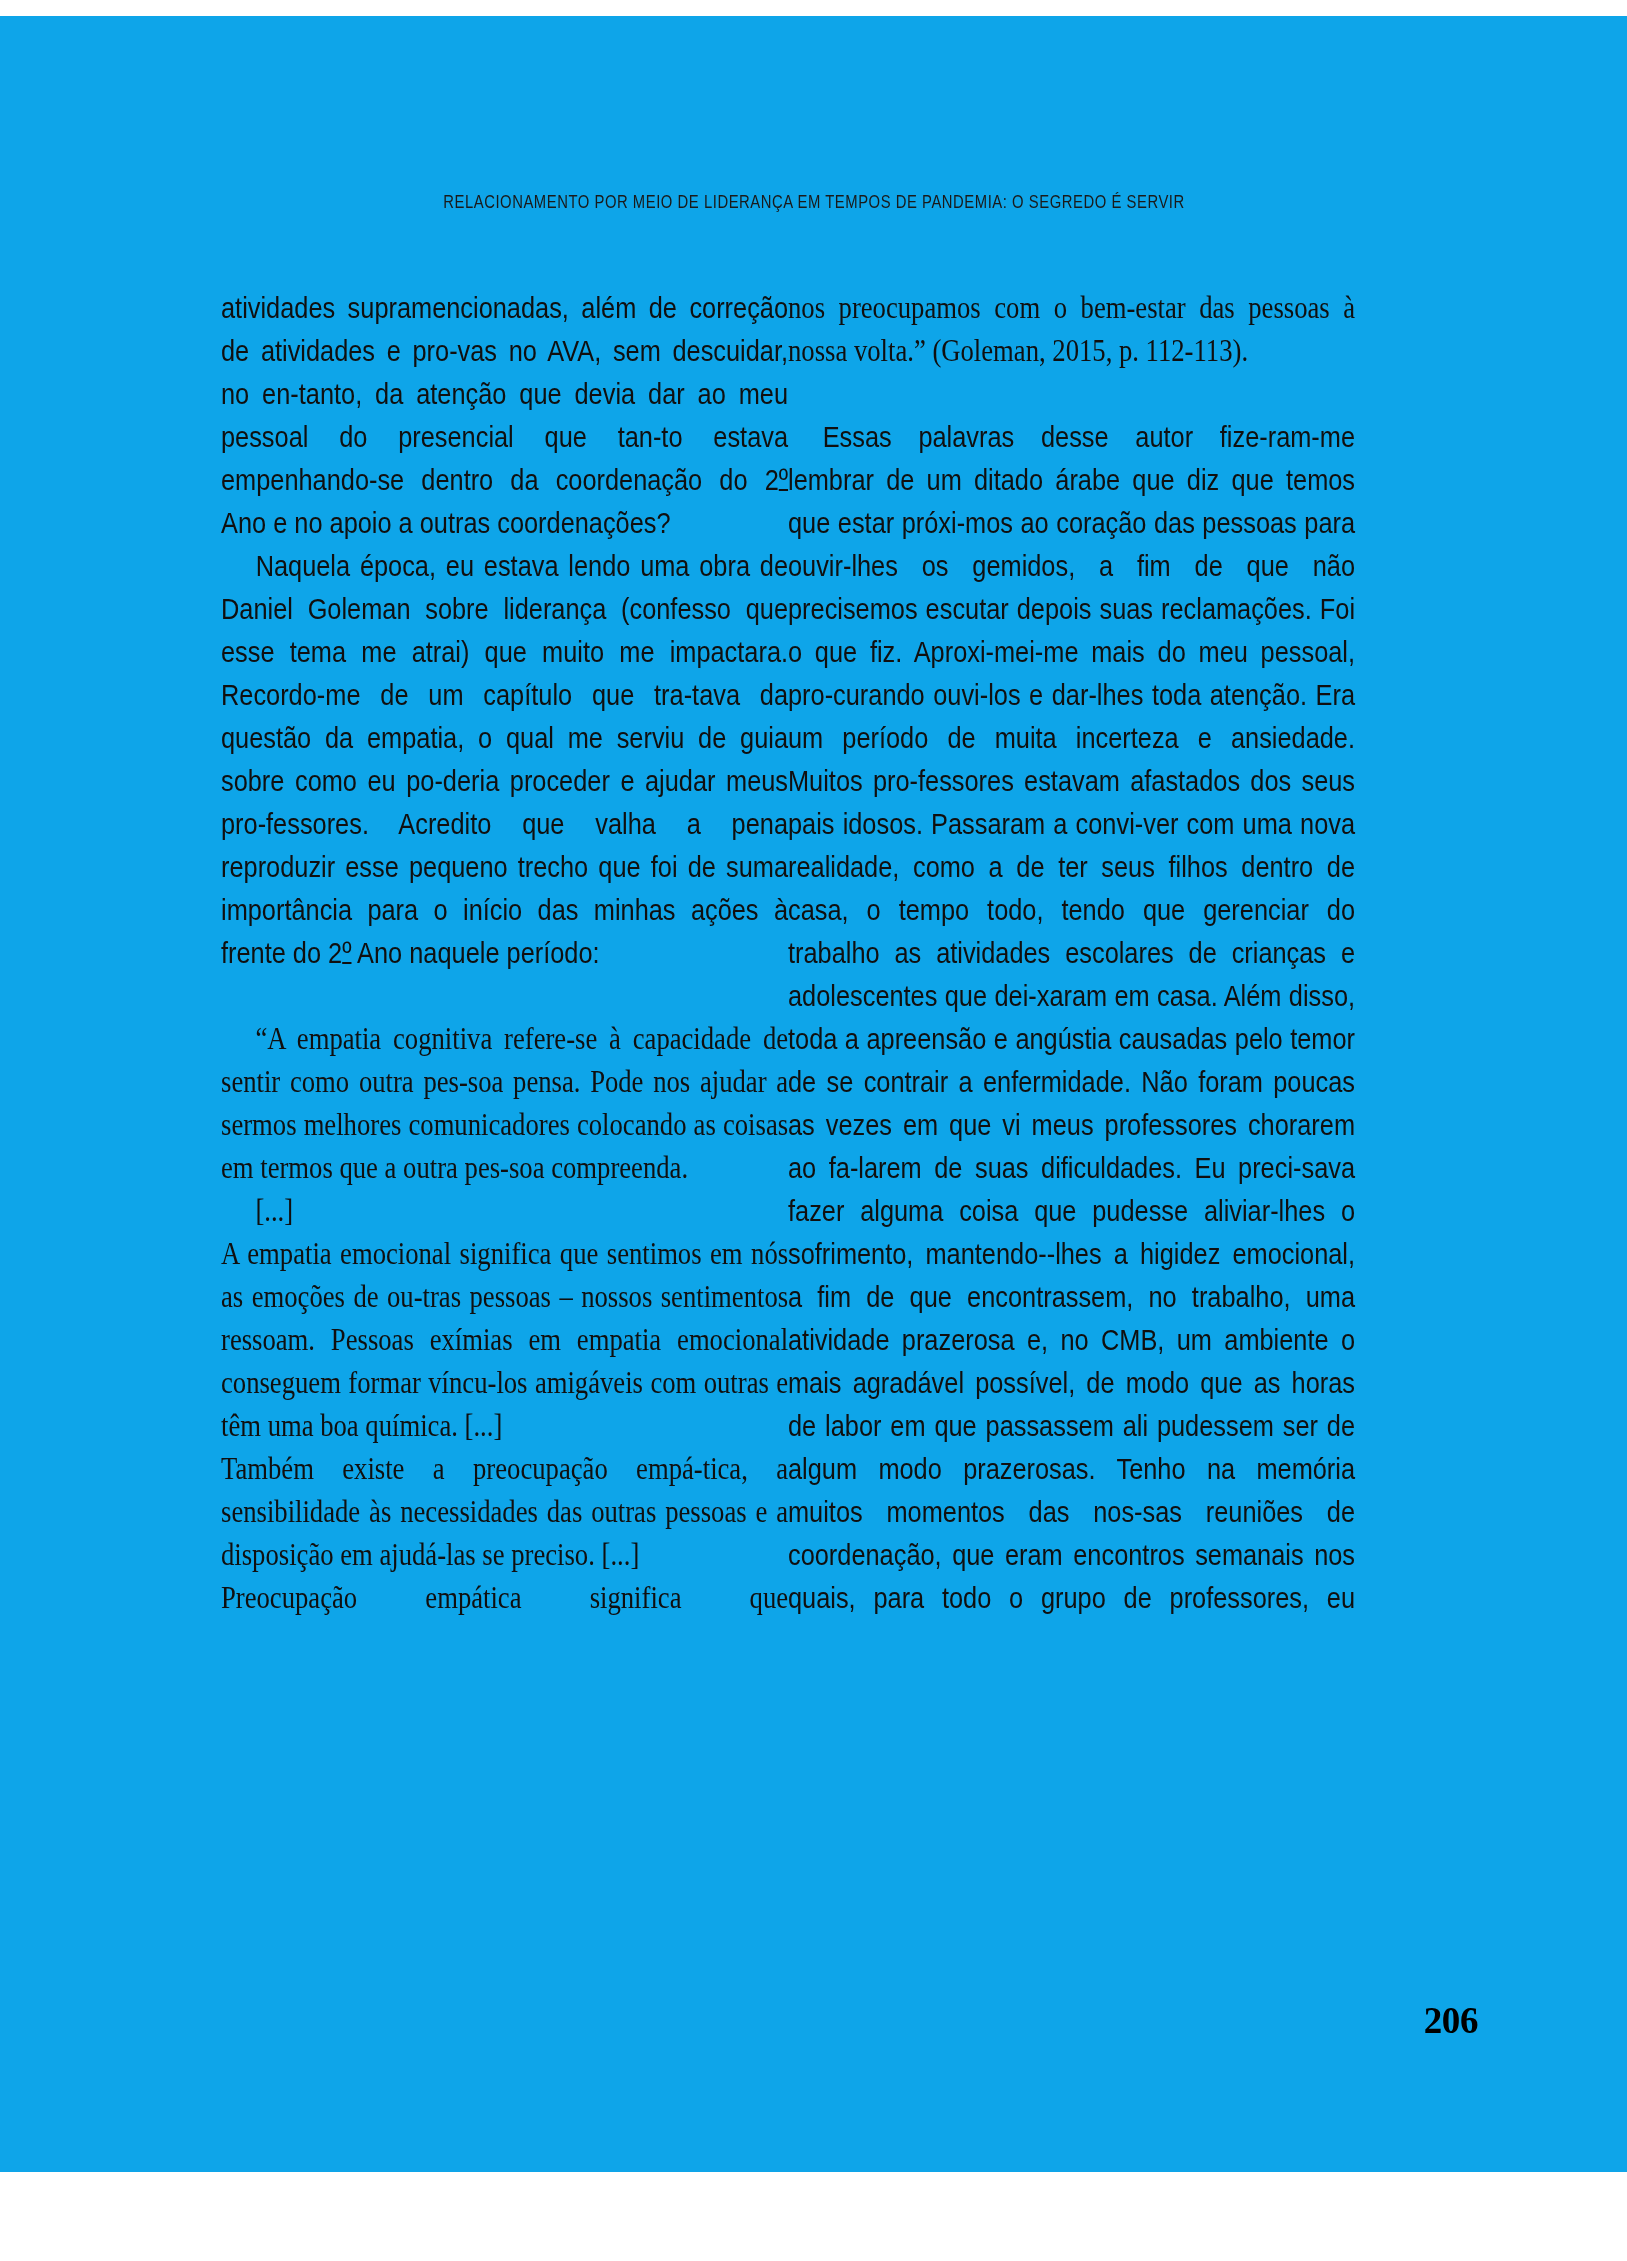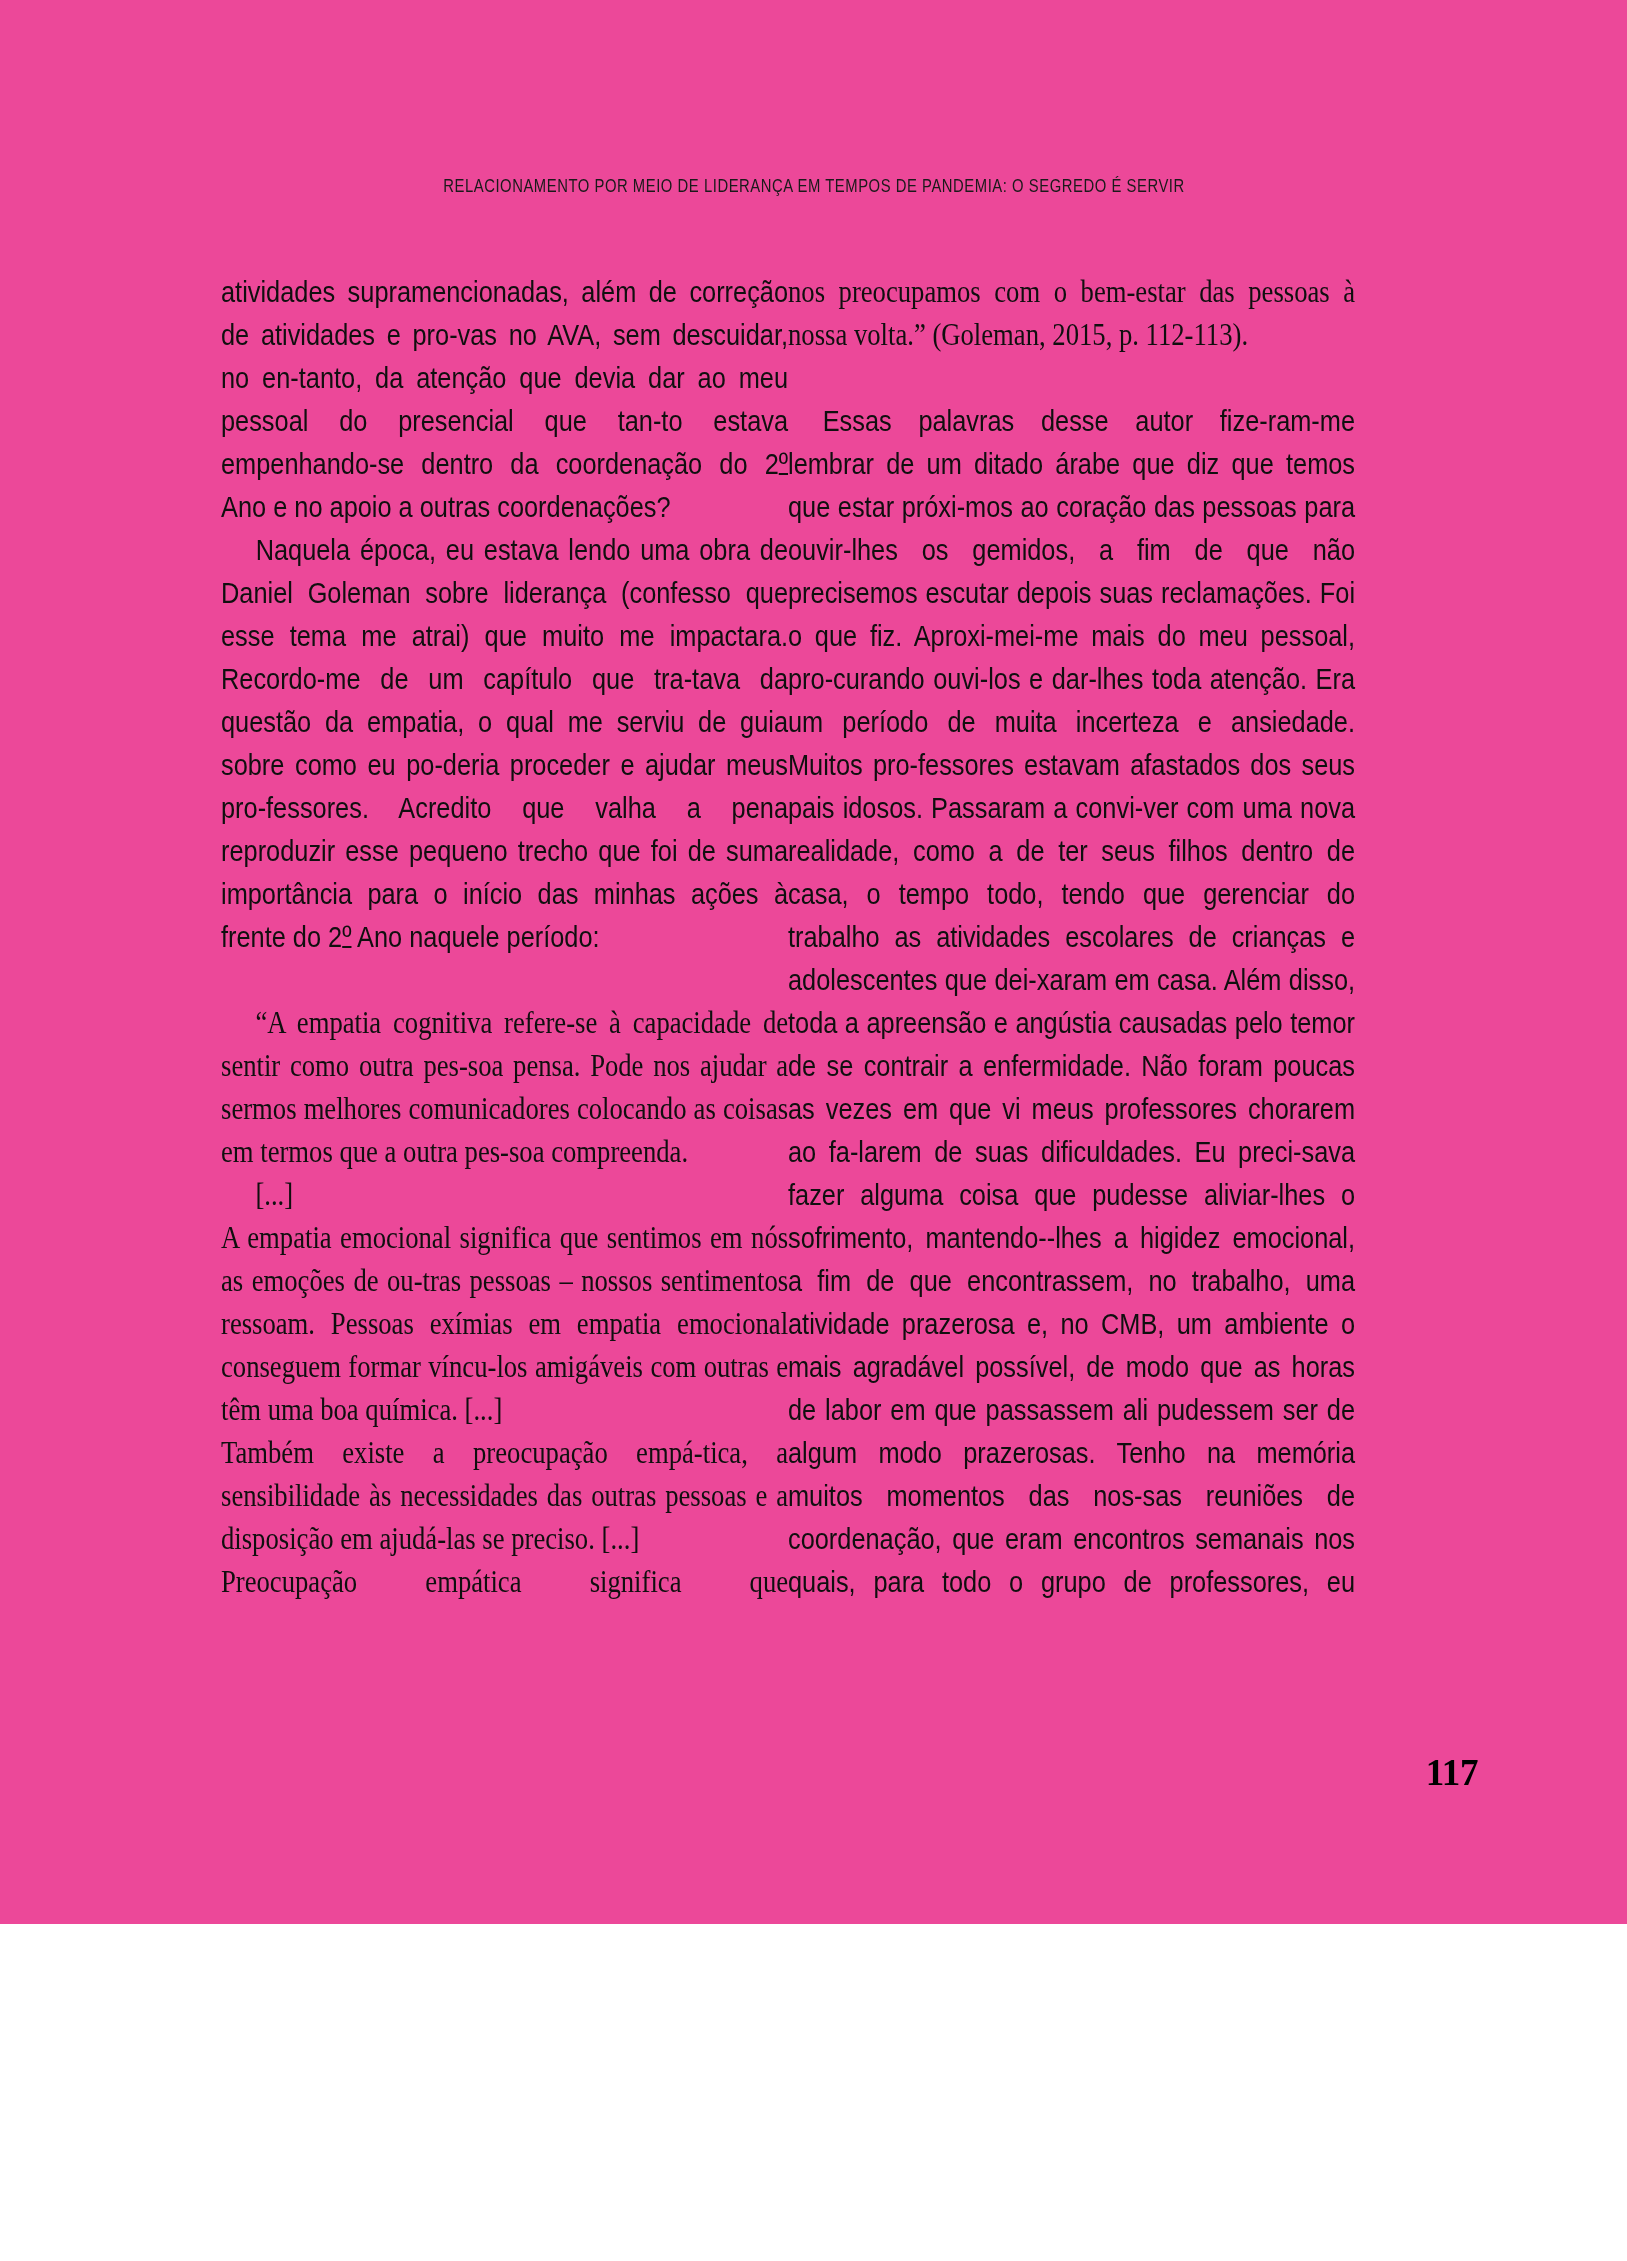--- a/index.html
+++ b/index.html
@@ -4,23 +4,23 @@
 <style>
   html, body {
     margin: 0;
     padding: 0;
     background: #ffffff;
   }
 
   .page {
     position: relative;
     width: 1628px;
-    height: 1924px;
-    background: #ec4899;
-    margin: 0 auto;
+    height: 2156px;
+    background: #0ea5e9;
+    margin: 16px auto;
     overflow: hidden;
     box-sizing: border-box;
   }
 
   
   .running-head {
     position: absolute;
     top: 175px;
     left: 0;
     width: 100%;
@@ -147,16 +147,16 @@
       <p class="p-serif">nos preocupamos com o bem-estar das pessoas à nossa volta.” (Goleman, 2015, p. 112-113).</p>
 
       <div style="height:43px"></div>
 
       <p class="p-sans indent force-just">Essas palavras desse autor fize-ram-me lembrar de um ditado árabe que diz que temos que estar próxi-mos ao coração das pessoas para ouvir-lhes os gemidos, a fim de que não precisemos escutar depois suas reclamações. Foi o que fiz. Aproxi-mei-me mais do meu pessoal, pro-curando ouvi-los e dar-lhes toda atenção. Era um período de muita incerteza e ansiedade. Muitos pro-fessores estavam afastados dos seus pais idosos. Passaram a convi-ver com uma nova realidade, como a de ter seus filhos dentro de casa, o tempo todo, tendo que gerenciar do trabalho as atividades escolares de crianças e adolescentes que dei-xaram em casa. Além disso, toda a apreensão e angústia causadas pelo temor de se contrair a enfermidade. Não foram poucas as vezes em que vi meus professores chorarem ao fa-larem de suas dificuldades. Eu preci-sava fazer alguma coisa que pudesse aliviar-lhes o sofrimento, mantendo--lhes a higidez emocional, a fim de que encontrassem, no trabalho, uma atividade prazerosa e, no CMB, um ambiente o mais agradável possível, de modo que as horas de labor em que passassem ali pudessem ser de algum modo prazerosas. Tenho na memória muitos momentos das nos-sas reuniões de coordenação, que eram encontros semanais nos quais, para todo o grupo de professores, eu</p>
 
     </div>
 
   </div>
 
-  <div class="folio">117</div>
+  <div class="folio">206</div>
 
 </div>
 
 
 </body></html>

